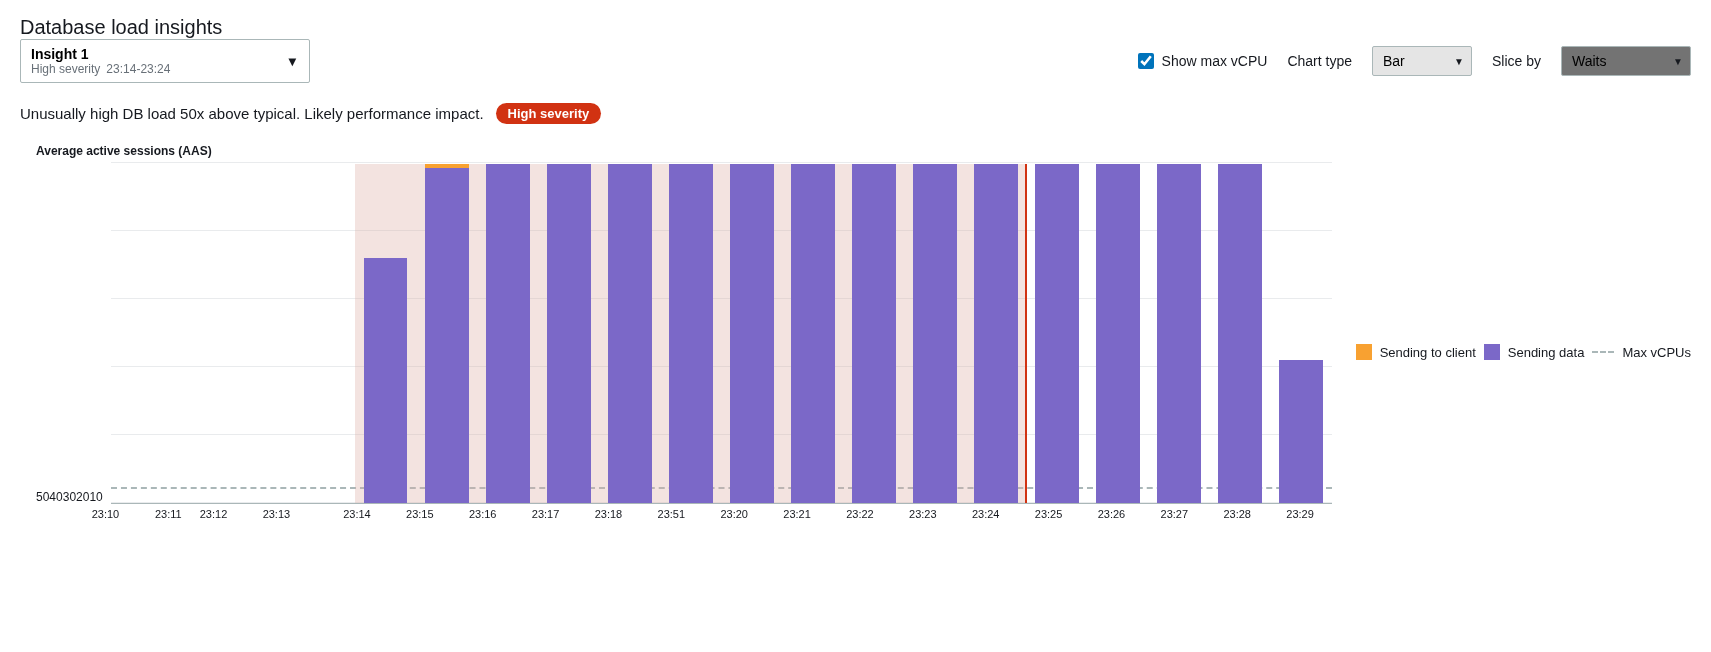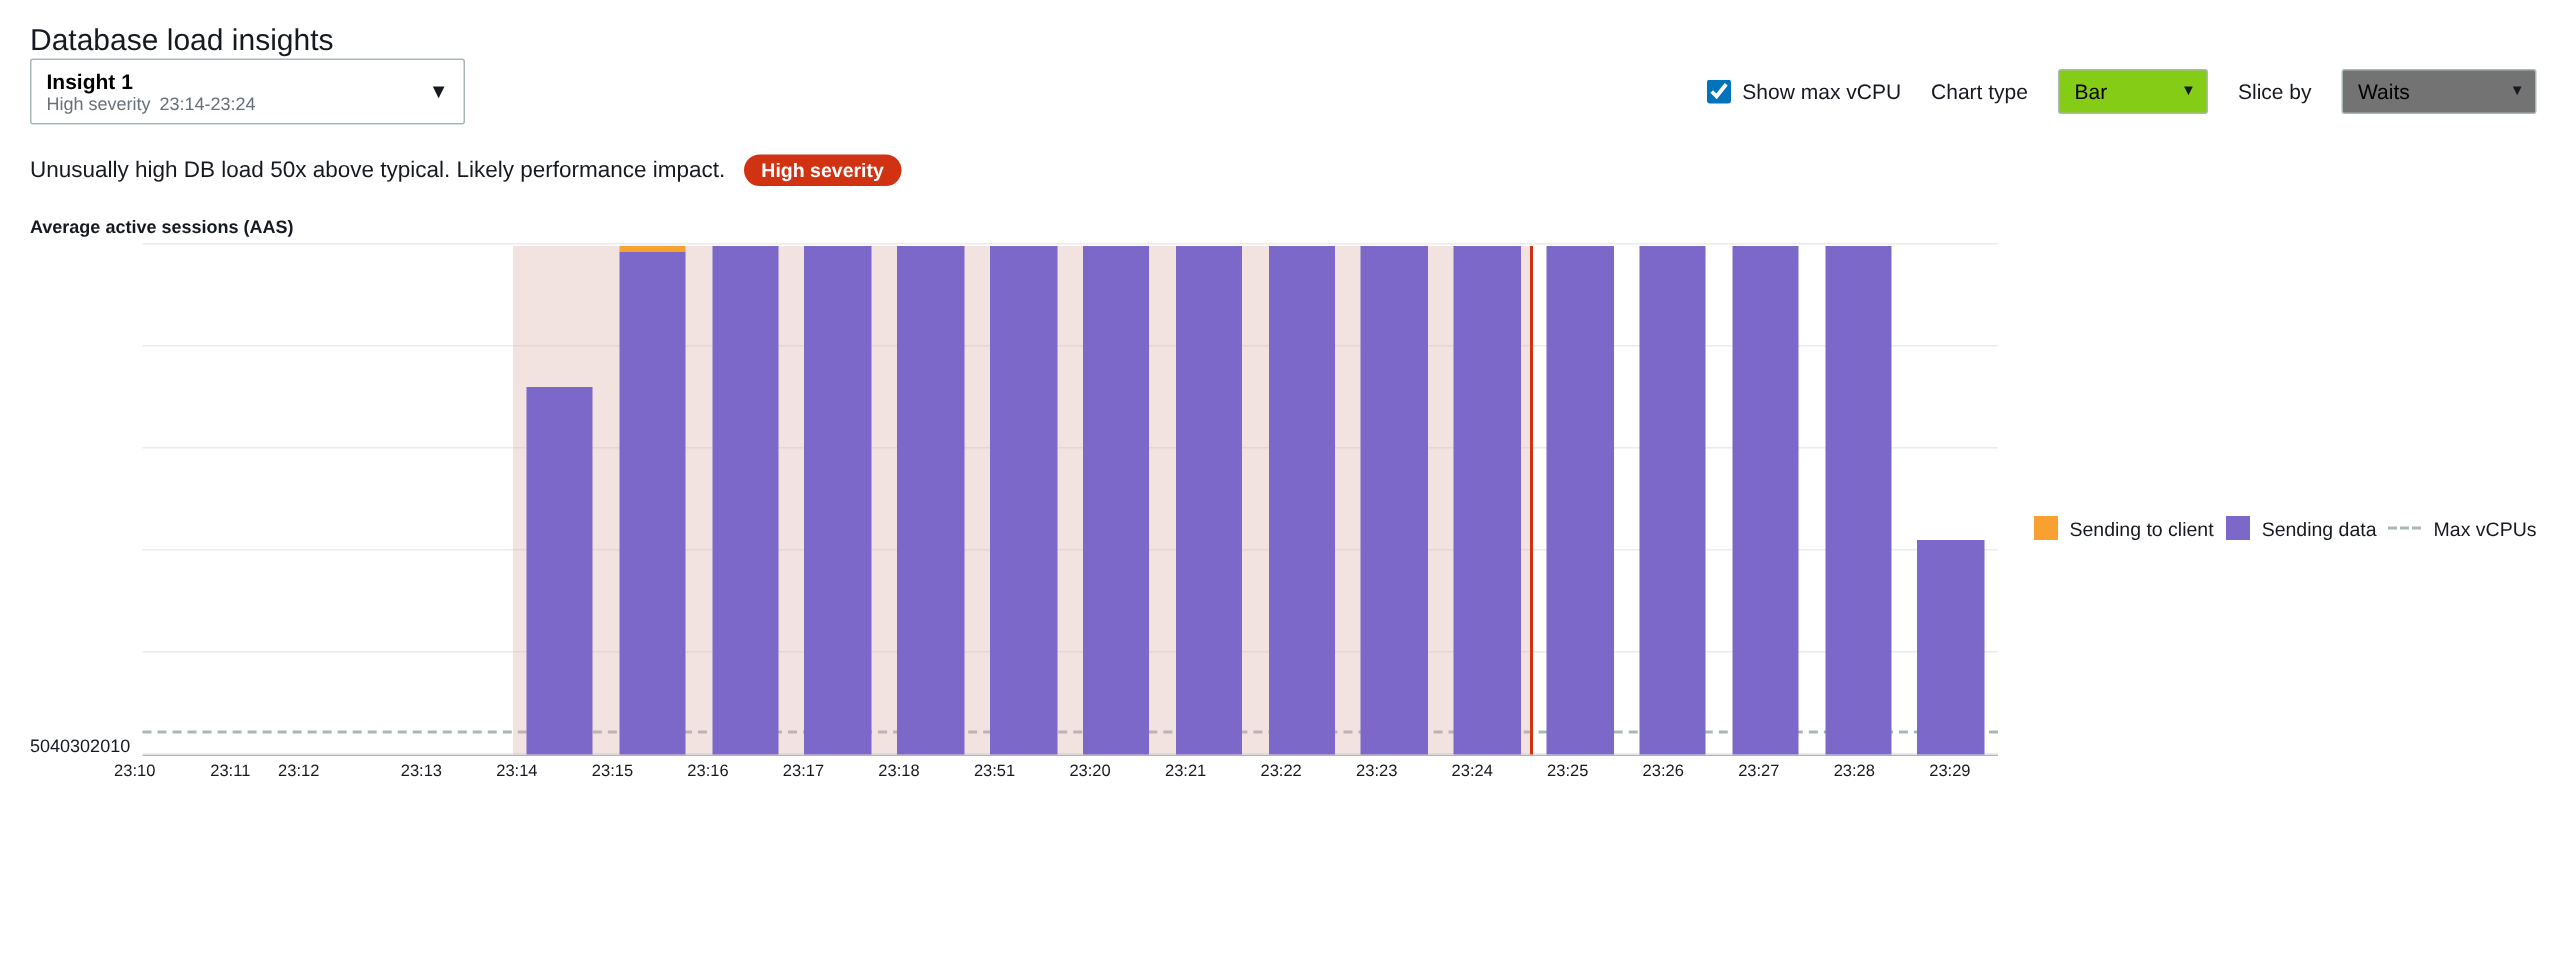--- a/index.html
+++ b/index.html
@@ -67,21 +67,21 @@
       accent-color: #0073bb;
     }
     .chart-type-label {
       color: #16191f;
       font-size: 14px;
     }
     .bar-select {
       border: 1px solid #aab7b8;
       border-radius: 2px;
       padding: 6px 28px 6px 10px;
-      background: #84cc16;
+      background: #e5e5e5;
       appearance: none;
       cursor: pointer;
       font-size: 14px;
       min-width: 100px;
     }
     .select-wrapper {
       position: relative;
       display: inline-block;
     }
     .select-wrapper::after {
@@ -121,20 +121,21 @@
       color: #fff;
       border-radius: 20px;
       padding: 3px 12px;
       font-size: 13px;
       font-weight: 600;
     }
     .chart-area {
       display: flex;
       gap: 24px;
       padding-left: 0;
+      margin-left: 16px;
     }
     .chart-container {
       flex: 1;
       position: relative;
     }
     .chart-y-label {
       font-size: 12px;
       color: #16191f;
       margin-bottom: 6px;
       font-weight: 600;
@@ -328,21 +329,21 @@
               <div style="width: 72%; height: 142.8px; background: rgb(123, 104, 200); position: relative; z-index: 2;"></div>
             </div>
           </div>
         </div>
     </div>
 
     <div style="display:flex; padding-left: 38px; margin-top:4px;" id="x-axis">
         <div style="flex: 1 1 0%; text-align: center; font-size: 11px;">23:10</div>
         <div style="flex: 1 1 0%; text-align: center; font-size: 11px;">23:11</div>
         <div style="flex: 1 1 0%; text-align: left; font-size: 11px;">23:12</div>
-        <div style="flex: 1 1 0%; text-align: center; font-size: 11px;">23:13</div>
+        <div style="flex: 1 1 0%; font-size: 11px;">23:13</div>
         <div style="flex: 1 1 0%; text-align: center; font-size: 11px;">23:14</div>
         <div style="flex: 1 1 0%; text-align: center; font-size: 11px;">23:15</div>
         <div style="flex: 1 1 0%; text-align: center; font-size: 11px;">23:16</div>
         <div style="flex: 1 1 0%; text-align: center; font-size: 11px;">23:17</div>
         <div style="flex: 1 1 0%; text-align: center; font-size: 11px;">23:18</div>
         <div style="flex: 1 1 0%; text-align: center; font-size: 11px;">23:51</div>
         <div style="flex: 1 1 0%; text-align: center; font-size: 11px;">23:20</div>
         <div style="flex: 1 1 0%; text-align: center; font-size: 11px;">23:21</div>
         <div style="flex: 1 1 0%; text-align: center; font-size: 11px;">23:22</div>
         <div style="flex: 1 1 0%; text-align: center; font-size: 11px;">23:23</div>

